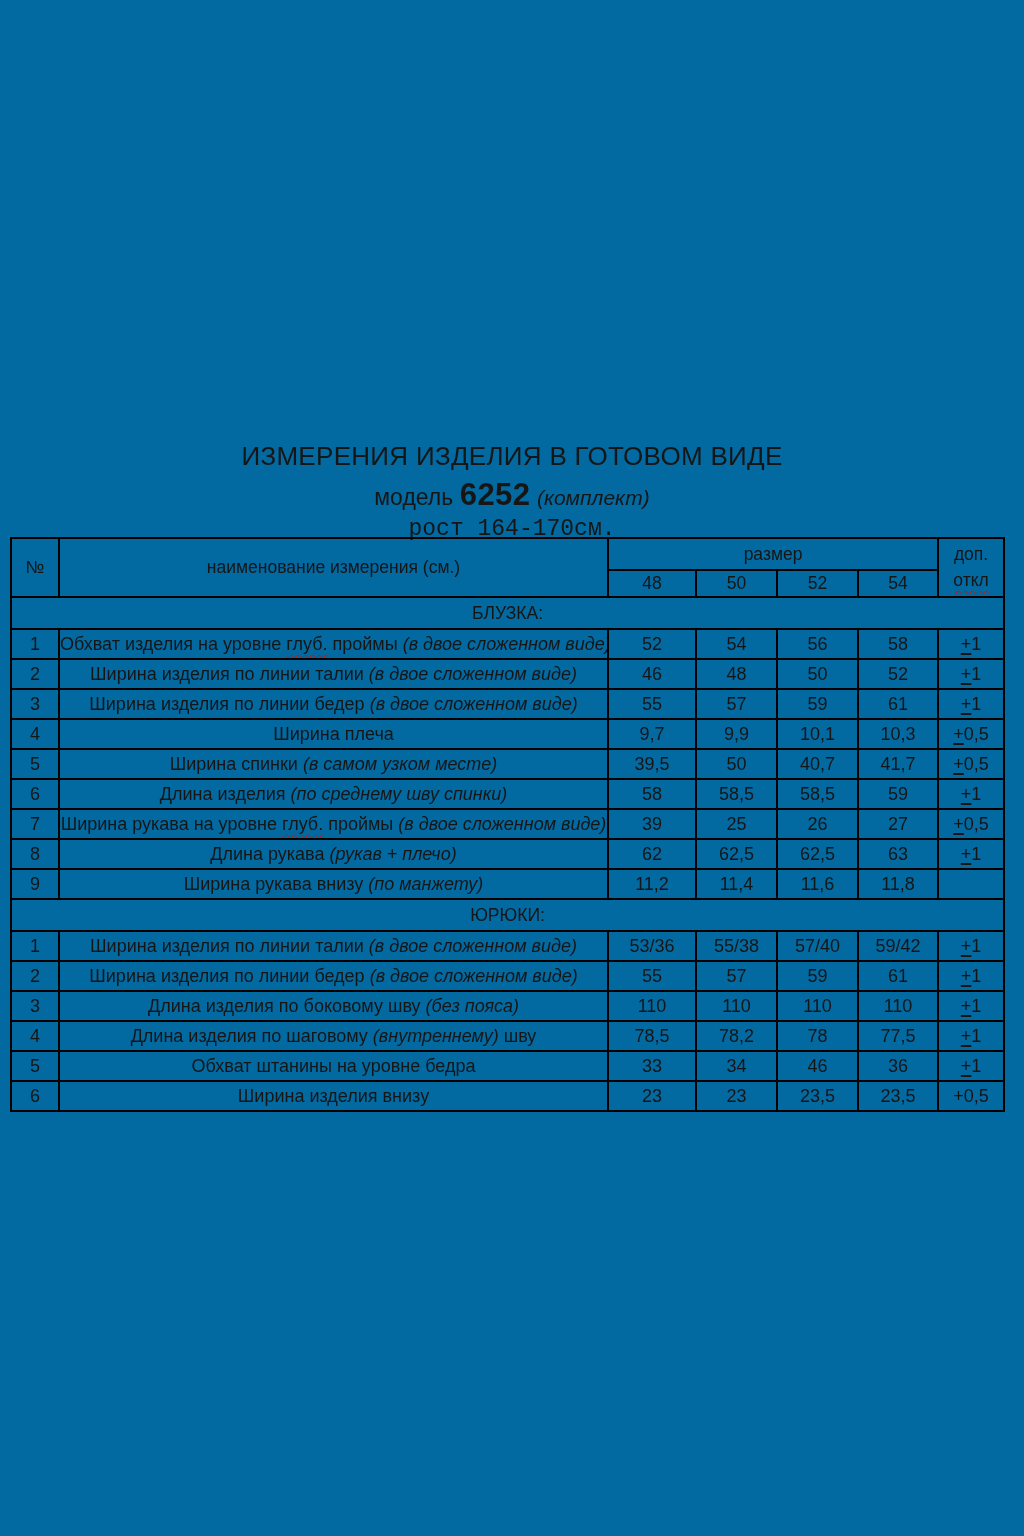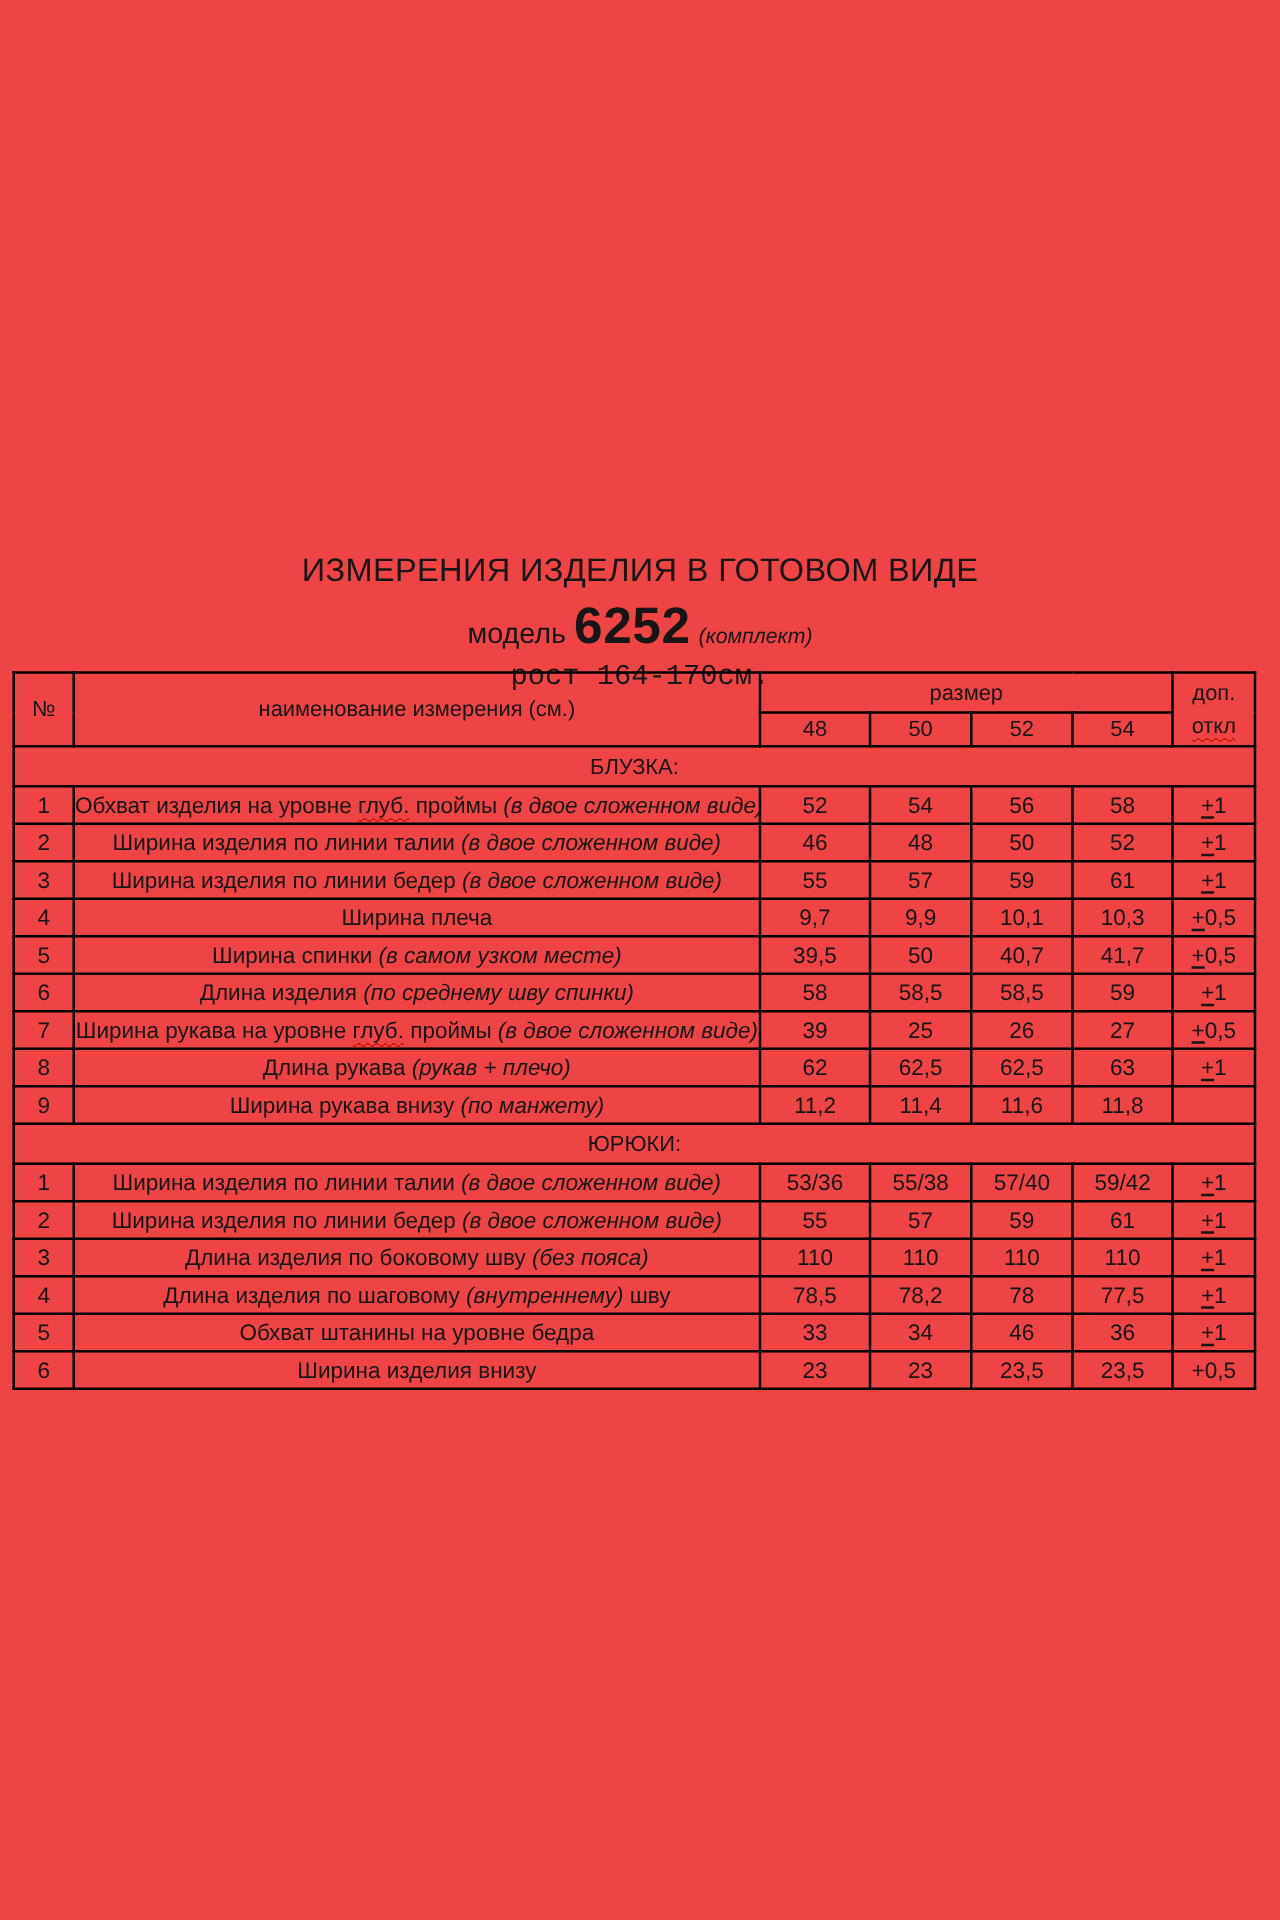--- a/index.html
+++ b/index.html
@@ -1,28 +1,28 @@
 <!DOCTYPE html>
 <html style="--squiggle: #cc1100;"><head>
 <meta charset="utf-8">
 <style>
   html,body{margin:0;padding:0;}
   body{
     width:1024px;height:1536px;background:#ffffff;color:#161616;
     font-family:"Liberation Sans","DejaVu Sans",sans-serif;
     position:relative;overflow:hidden;
   }
-  .page{position:absolute;inset:0;background:#ef4444;}
+  .page{position:absolute;inset:0;background:#0369a1;}
 
   
   .title-block{position:absolute;top:441px;left:0;width:1024px;text-align:center;line-height:1.2;}
   .title-line1{font-size:26px;letter-spacing:0.3px;}
   .title-line2{font-size:23px;margin-top:4px;}
-  .model-number{font-weight:bold;font-size:41px;letter-spacing:0.5px;}
-  .model-suffix{font-style:italic;font-size:17px;}
+  .model-number{font-weight:bold;font-size:31px;letter-spacing:0.5px;}
+  .model-suffix{font-style:italic;font-size:21px;}
   .title-line3{font-size:23px;margin-top:3px;font-family:Liberation Mono, monospace;}
 
   
   table.meas{
     position:absolute;top:537px;left:10px;width:993px;
     border-collapse:collapse;table-layout:fixed;
   }
   table.meas th, table.meas td{
     border:2px solid #000;padding:0;font-weight:normal;
     font-size:17.5px;text-align:center;vertical-align:middle;

